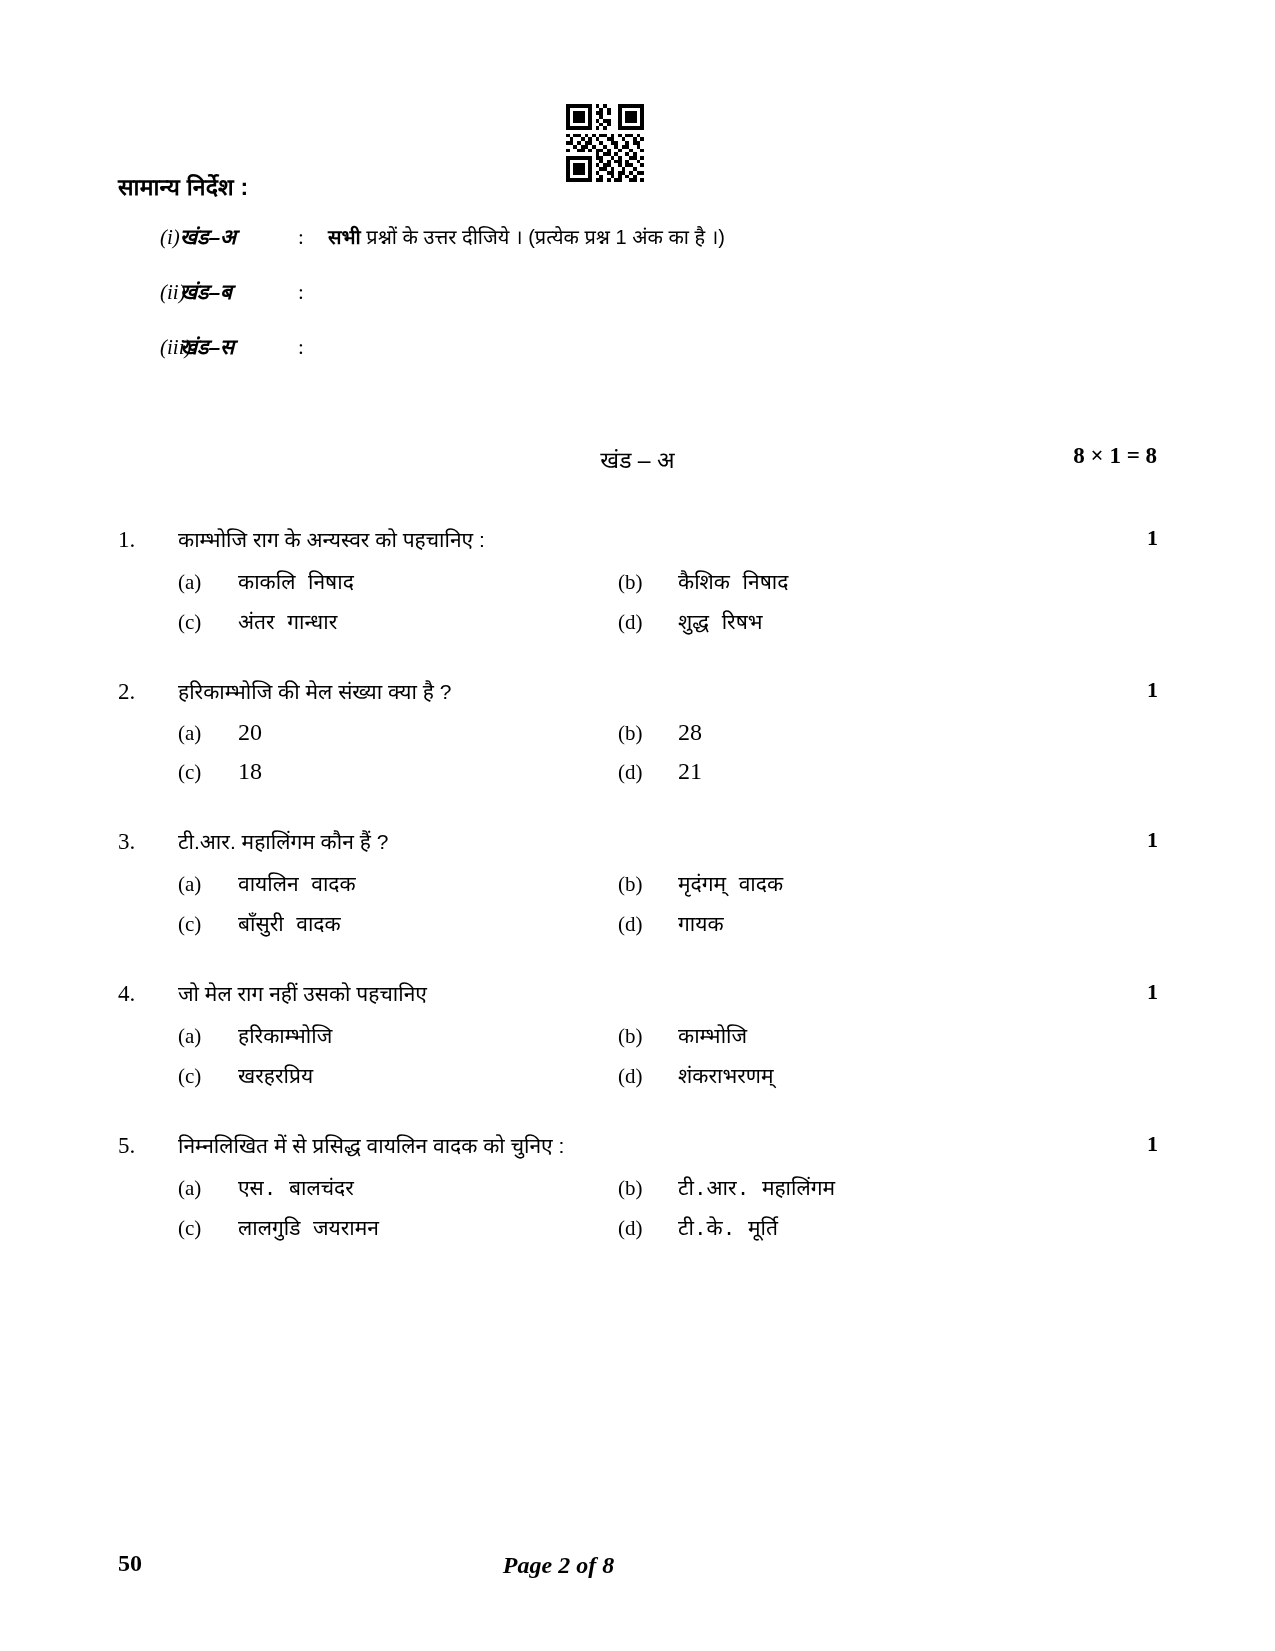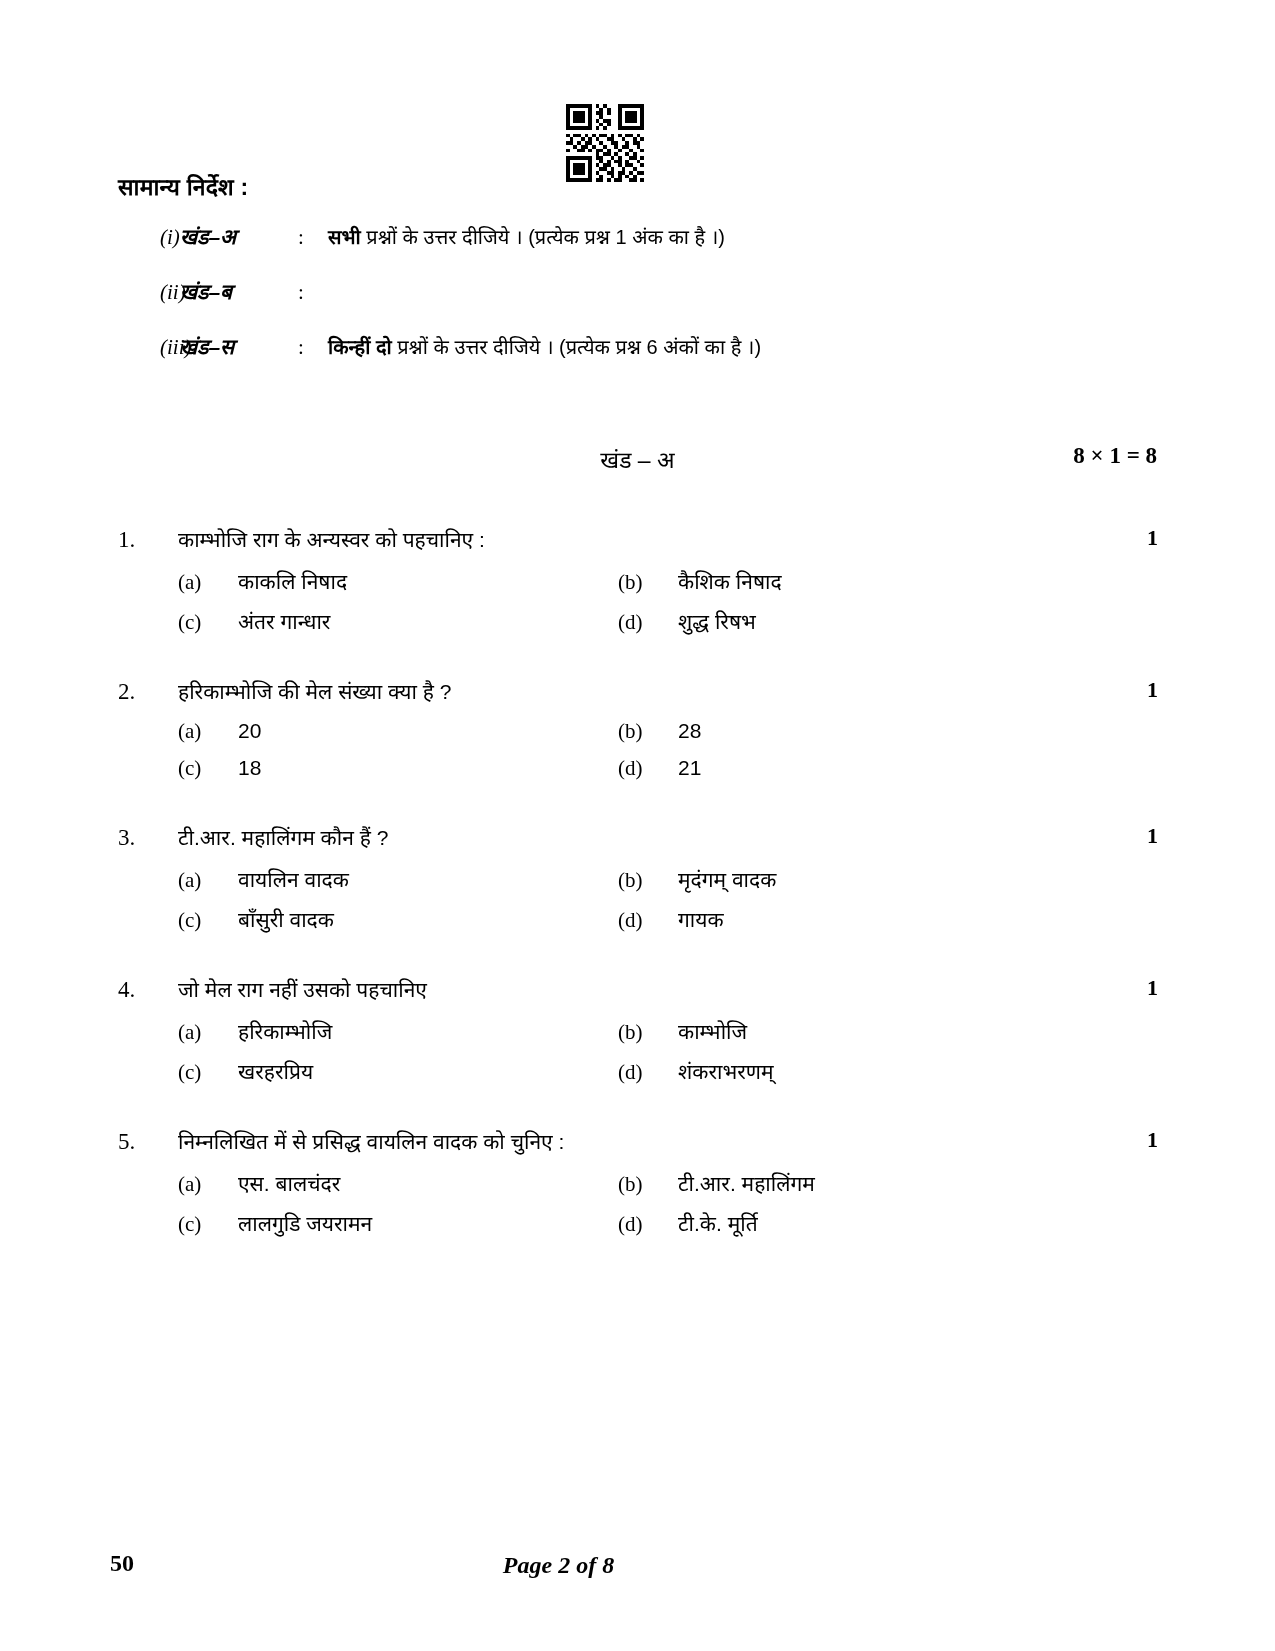--- a/index.html
+++ b/index.html
@@ -148,33 +148,33 @@
     display: flex;
     align-items: baseline;
   }
   .opt.left { width: 440px; }
   .opt-label {
     width: 60px;
     font-family: "Liberation Serif", serif;
     font-size: 21px;
   }
   .opt-text {
-    font-family: Liberation Sans, sans-serif;
+    font-family: Liberation Mono, monospace;
     font-size: 21px;
   }
   .opt-text.num {
-    font-family: Liberation Sans, sans-serif;
-    font-size: 21px;
+    font-family: Liberation Serif, serif;
+    font-size: 24px;
   }
 
   
   .footer-left {
     position: absolute;
     bottom: 74px;
-    left: 110px;
+    left: 118px;
     font-family: "Liberation Serif", serif;
     font-weight: bold;
     font-size: 24px;
   }
   .footer-center {
     position: absolute;
     bottom: 72px;
     left: 0;
     width: 1117px;
     text-align: center;
@@ -315,21 +315,20 @@
     </div>
     <div class="instr-row">
       <span class="instr-num">(ii)</span>
       <span class="instr-sec">खंड–ब</span>
       <span class="instr-colon">:</span>
     </div>
     <div class="instr-row">
       <span class="instr-num">(iii)</span>
       <span class="instr-sec">खंड–स</span>
       <span class="instr-colon">:</span>
-      <span class="instr-text"><b>किन्हीं दो</b><span> प्रश्नों के उत्तर दीजिये । (प्रत्येक प्रश्न 6 अंकों का है ।)</span></span>
     </div>
   </div>
 
   <div class="section-title">खंड – अ</div>
   <div class="section-marks">8 × 1 = 8</div>
 
   <div class="questions">
 
     <div class="q-block">
       <div class="q-head">

